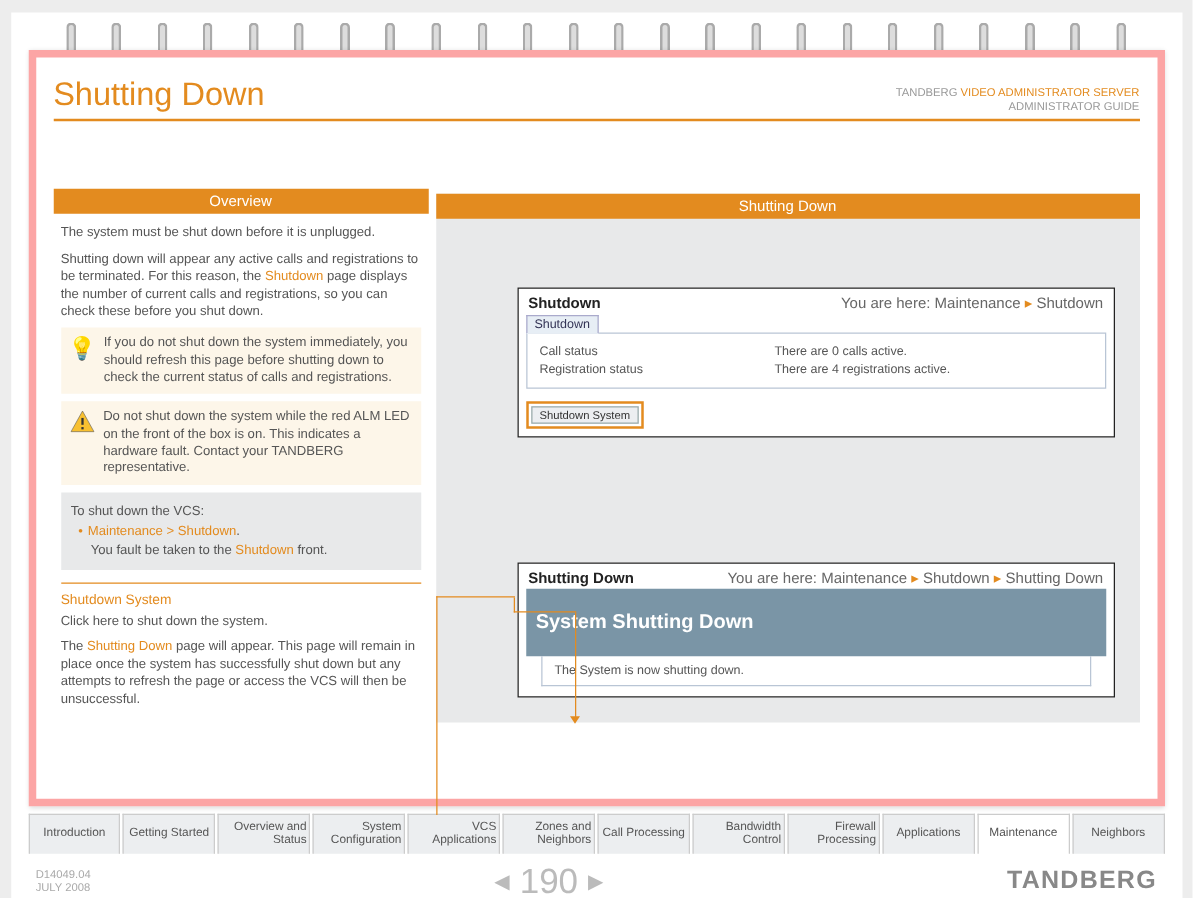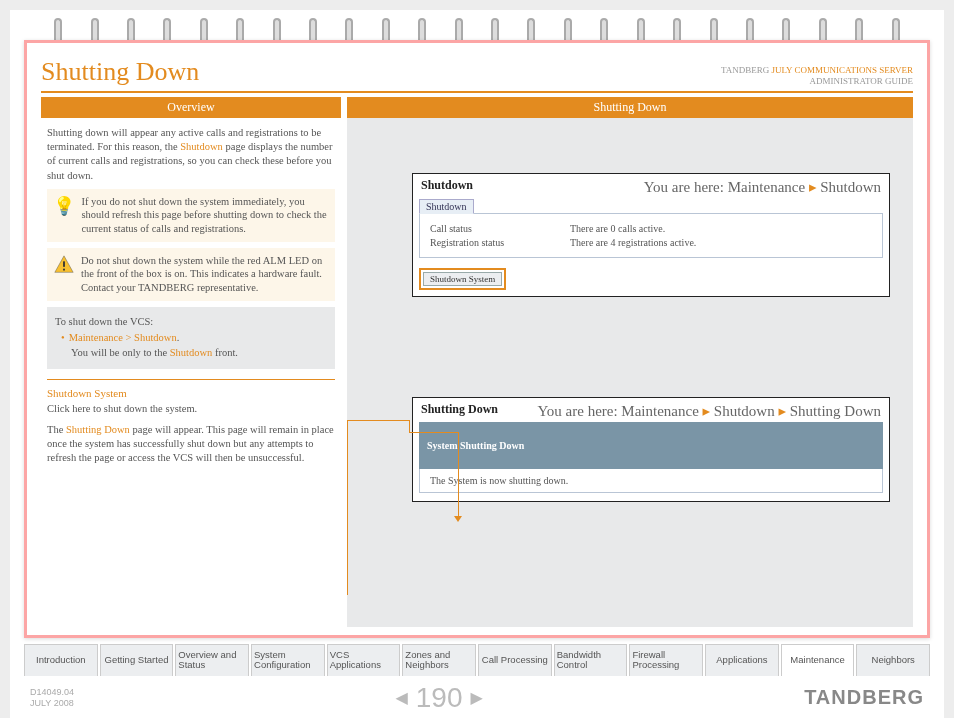--- a/index.html
+++ b/index.html
@@ -1,64 +1,64 @@
 <!DOCTYPE html>
 <html><head>
 <meta charset="utf-8">
 <style>
   * { box-sizing: border-box; margin: 0; padding: 0; }
   body { background: #ededed; font-family: Arial, sans-serif; font-size: 11px; color: #555; display: flex; justify-content: center; padding: 10px; }
   .page { width: 954px; background: #fff; position: relative; }
   .spiral { height: 30px; display: flex; justify-content: space-around; align-items: flex-end; padding: 0 30px; }
   .ring { width: 8px; height: 22px; border: 2px solid #aaa; border-bottom: none; border-radius: 4px 4px 0 0; background: #ddd; }
-  .sheet { margin: 0 14px; border: 3px solid #fca5a5; box-shadow: 0 1px 4px rgba(0,0,0,.15); background: #fff; padding: 14px 14px 8px; position: relative; font-family: Liberation Serif, serif; }
+  .sheet { margin: 0 14px; border: 6px solid #fca5a5; box-shadow: 0 1px 4px rgba(0,0,0,.15); background: #fff; padding: 14px 14px 8px; position: relative; }
   .hdr { display: flex; justify-content: space-between; align-items: flex-end; border-bottom: 2px solid #e38b1f; padding-bottom: 4px; margin-bottom: 4px; }
   .title { font-size: 26px; font-weight: 300; color: #e38b1f; }
   .sub { text-align: right; font-size: 9px; color: #999; line-height: 1.2; }
   .sub .orange { color: #e38b1f; }
-  .cols { display: flex; gap: 6px; min-height: 530px; }
+  .cols { display: flex; gap: 6px; min-height: 530px; align-items: center; }
   .col-left { width: 300px; }
   .col-right { flex: 1; background: #e8e9ea; }
   .col-title { background: #e38b1f; color: #fff; text-align: center; padding: 3px 0; font-size: 12px; }
   .body { padding: 8px 6px; font-size: 10.5px; line-height: 1.35; color: #555; }
   .body p { margin-bottom: 6px; }
   .body .lk { color: #e38b1f; }
   .note { background: #fdf6e9; display: flex; gap: 6px; padding: 6px; margin: 6px 0; font-size: 10.5px; line-height: 1.3; }
   .bulb { flex: 0 0 22px; text-align: center; font-size: 18px; color: #f5c94f; }
   .warn-ico { flex: 0 0 22px; }
   .warn-ico svg { width: 22px; height: 22px; }
   .sep { height: 1px; background: #e38b1f; margin: 10px 0 6px; }
   .steps { background: #e8e9ea; padding: 8px; font-size: 10.5px; line-height: 1.4; margin-top: 6px; }
   .steps .lk { color: #e38b1f; }
   .bullet { color: #e38b1f; margin-right: 4px; }
   .sec-head { color: #e38b1f; font-size: 11px; margin-bottom: 2px; }
   .right-inner { position: relative; padding: 20px; height: 100%; }
   .panel { background: #fff; border: 1px solid #222; font-size: 10px; color: #333; }
   .p1 { margin: 35px 0 0 45px; width: 478px; }
   .phead { display: flex; justify-content: space-between; padding: 4px 8px 2px; font-size: 12px; font-weight: bold; color: #222; }
-  .crumb { font-size: 15px; font-weight: normal; color: #666; }
+  .crumb { font-size: 12px; font-weight: normal; color: #666; }
   .crumb .tri { color: #e38b1f; }
   .tabbar { padding: 0 6px; }
   .tab { display: inline-block; background: #e7eef5; border: 1px solid #aac; border-bottom: 1px solid #e7eef5; padding: 1px 6px; font-size: 10px; color: #335; position: relative; top: 1px; }
   .pbody { border: 1px solid #b9c5d5; margin: 0 6px 6px; padding: 6px 10px; background: #fff; font-size: 10px; color: #555; }
-  .row { display: flex; margin: 3px 0; }
+  .row { display: flex; margin: 3px 0; gap: 48px; }
   .row .lab { width: 140px; }
   .btnbox { border: 2px solid #e38b1f; display: inline-block; padding: 2px; margin: 4px 6px 6px; }
   .btn { display: inline-block; background: #eceef1; border: 1px solid #9aa; padding: 1px 6px; font-size: 9px; color: #333; }
   .p2 { margin: 100px 0 0 45px; width: 478px; }
-  .bluebar { background: #7a95a6; color: #fff; font-size: 10px; padding: 18px 8px; margin: 0 6px; font-weight: bold; }
-  .pbody2 { border: 1px solid #b9c5d5; border-top: none; margin: 0 6px 8px; padding: 6px 10px; font-size: 10px; color: #555; }
+  .bluebar { background: #7a95a6; color: #fff; font-size: 16px; padding: 18px 8px; margin: 0 6px; font-weight: bold; }
+  .pbody2 { border: 1px solid #b9c5d5; border-top: none; margin: 0 18px 8px; padding: 6px 10px; font-size: 10px; color: #555; }
   .connector { position: absolute; border: 1px solid #e38b1f; }
   .conn-h { top: 302px; left: 0; width: 63px; height: 0; border-width: 1px 0 0 0; }
   .conn-v1 { top: 302px; left: 0; width: 0; height: 175px; border-width: 0 0 0 1px; }
   .conn-arrow { position: absolute; top: 315px; left: 111px; width: 0; height: 85px; border-left: 1px solid #e38b1f; }
   .conn-arrow-start { position: absolute; top: 303px; left: 62px; width: 50px; height: 12px; border-left: 1px solid #e38b1f; border-bottom: 1px solid #e38b1f; }
   .arrow-head { position: absolute; top: 398px; left: 107px; width: 0; height: 0; border-left: 4px solid transparent; border-right: 4px solid transparent; border-top: 6px solid #e38b1f; }
   .tabs-row { display: flex; margin: 6px 14px 0; gap: 2px; }
-  .tabitem { flex: 1; background: #eceef0; border: 1px solid #ccc; border-bottom: none; text-align: left; padding: 5px 2px; font-size: 9.5px; color: #555; line-height: 1.1; min-height: 28px; display: flex; align-items: center; justify-content: center; }
+  .tabitem { flex: 1; background: #eceef0; border: 1px solid #ccc; border-bottom: none; text-align: right; padding: 5px 2px; font-size: 9.5px; color: #555; line-height: 1.1; min-height: 28px; display: flex; align-items: center; justify-content: center; }
   .tabitem.active { background: #fff; }
   .footer { display: flex; justify-content: space-between; align-items: center; padding: 6px 20px 10px; }
   .docid { font-size: 9px; color: #aaa; line-height: 1.2; }
   .pgnum { font-size: 28px; color: #bbb; display: flex; align-items: center; gap: 8px; }
   .pgnum .tri { font-size: 16px; color: #bbb; }
   .brand { font-size: 20px; font-weight: bold; letter-spacing: 1px; color: #888; }
 </style>
 </head>
 <body>
 
@@ -87,29 +87,30 @@
       <div class="ring"></div>
       <div class="ring"></div>
       <div class="ring"></div>
       <div class="ring"></div>
   </div>
 
   <div class="sheet">
     <div class="hdr">
       <div class="title">Shutting Down</div>
       <div class="sub">
-        <span>TANDBERG </span><span class="orange">JULY COMMUNICATIONS SERVER</span><br>
+        <span>TANDBERG </span><span class="orange">VIDEO ADMINISTRATOR SERVER</span><br>
         <span>ADMINISTRATOR GUIDE</span>
       </div>
     </div>
 
     <div class="cols">
       <div class="col-left">
         <div class="col-title">Overview</div>
         <div class="body">
+          <p>The system must be shut down before it is unplugged.</p>
           <p><span>Shutting down will appear any active calls and registrations to be terminated.  For this reason, the </span><span class="lk">Shutdown</span><span> page displays the number of current calls and registrations, so you can check these before you shut down.</span></p>
 
           <div class="note">
             <div class="bulb">💡</div>
             <div>If you do not shut down the system immediately, you should refresh this page before shutting down to check the current status of calls and registrations.</div>
           </div>
 
           <div class="note">
             <div class="warn-ico">
               <svg viewBox="0 0 24 24">
@@ -118,21 +119,21 @@
                   <rect x="11" y="16" width="2" height="2" fill="#333"></rect>
                 </svg>
             </div>
             <div>Do not shut down the system while the red ALM LED on the front of the box is on.  This indicates a hardware fault.  Contact your TANDBERG representative.</div>
           </div>
 
           <div class="steps">
             <div>To shut down the VCS:</div>
             <div style="padding-left:6px;margin-top:2px;">
               <span class="bullet">•</span><span class="lk">Maintenance &gt; Shutdown</span><span>.</span><br>
-              <span style="margin-left:10px;">You will be only to the </span><span class="lk">Shutdown</span><span> front.</span>
+              <span style="margin-left:10px;">You fault be taken to the </span><span class="lk">Shutdown</span><span> front.</span>
             </div>
           </div>
 
           <div class="sep"></div>
           <div class="sec-head">Shutdown System</div>
           <p>Click here to shut down the system.</p>
           <p><span>The </span><span class="lk">Shutting Down</span><span> page will appear.  This page will remain in place once the system has successfully shut down but any attempts to refresh the page or access the VCS will then be unsuccessful.</span></p>
         </div>
       </div>
 

